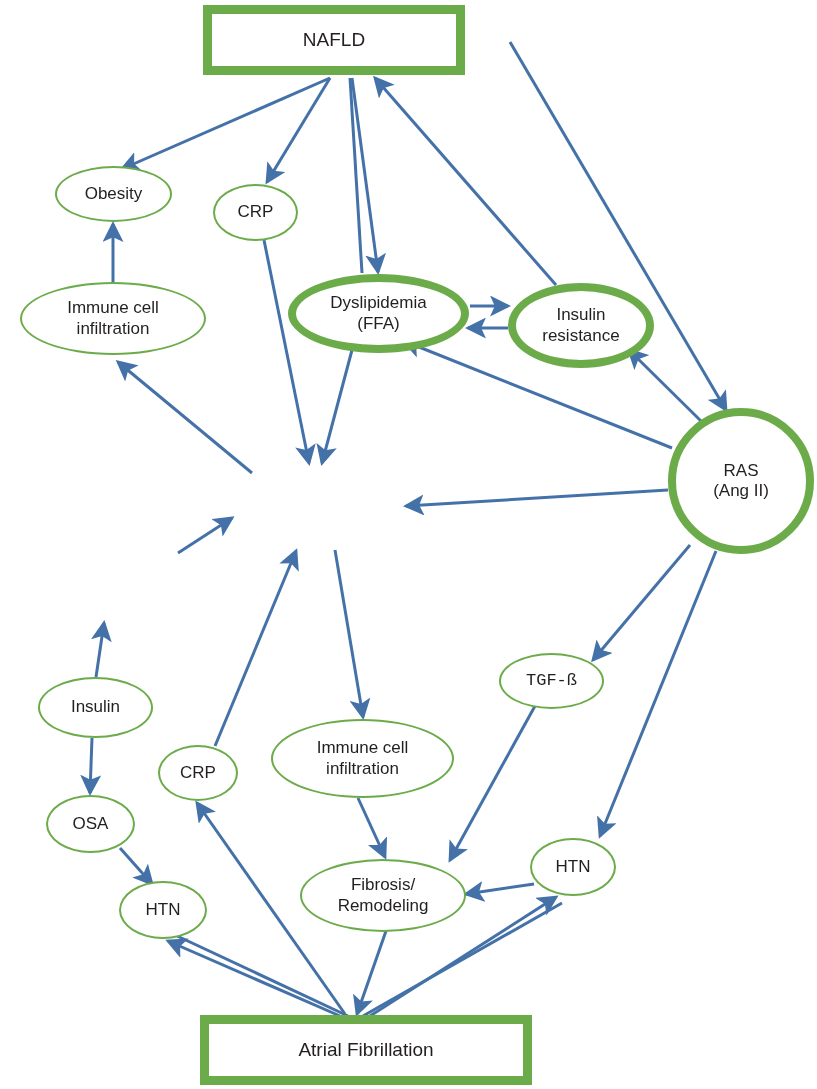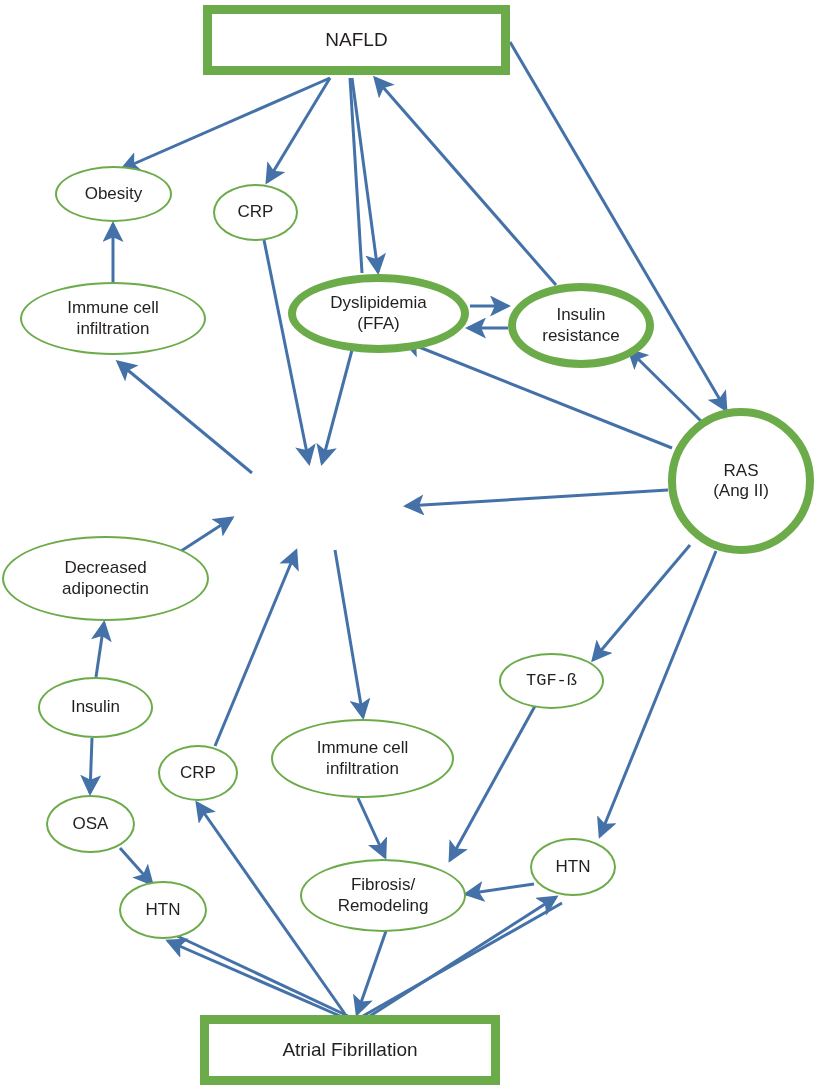--- a/index.html
+++ b/index.html
@@ -54,21 +54,21 @@
         <line x1="534" y1="884" x2="466" y2="894" stroke="#4472a8" stroke-width="3" marker-end="url(#ah)"></line>
         <line x1="345" y1="1014" x2="197" y2="803" stroke="#4472a8" stroke-width="3" marker-end="url(#ah)"></line>
         <line x1="386" y1="931" x2="357" y2="1014" stroke="#4472a8" stroke-width="3" marker-end="url(#ah)"></line>
         <line x1="340" y1="1016" x2="168" y2="941" stroke="#4472a8" stroke-width="3" marker-end="url(#ah)"></line>
         <line x1="175" y1="935" x2="348" y2="1016" stroke="#4472a8" stroke-width="3"></line>
         <line x1="370" y1="1016" x2="556" y2="897" stroke="#4472a8" stroke-width="3" marker-end="url(#ah)"></line>
         <line x1="562" y1="903" x2="363" y2="1016" stroke="#4472a8" stroke-width="3"></line>
       </g>
   </svg>
 
-  <div class="node rect" style="left:203px;top:5px;width:307px;height:70px;">
+  <div class="node rect" style="left:203px;top:5px;width:262px;height:70px;">
     <span class="lbl">NAFLD</span>
   </div>
 
   <div class="node ell" style="left:55px;top:166px;width:117px;height:56px;">
     <span class="lbl">Obesity</span>
   </div>
 
   <div class="node ell" style="left:213px;top:184px;width:85px;height:57px;">
     <span class="lbl">CRP</span>
   </div>
@@ -95,26 +95,20 @@
   </div>
 
   <div class="node ell circ" style="left:668px;top:408px;width:146px;height:146px;align-items:center;">
     <span class="lbl">
       <span>RAS</span><br>
       <span>(Ang II)</span>
     </span>
   </div>
 
 
-  <div class="node ell" style="left:2px;top:536px;width:207px;height:85px;">
-    <span class="lbl">
-      <span>Decreased</span><br>
-      <span>adiponectin</span>
-    </span>
-  </div>
 
   <div class="node ell" style="left:38px;top:677px;width:115px;height:61px;">
     <span class="lbl">Insulin</span>
   </div>
 
   <div class="node ell" style="left:46px;top:795px;width:89px;height:58px;">
     <span class="lbl">OSA</span>
   </div>
 
   <div class="node ell" style="left:158px;top:745px;width:80px;height:56px;">
@@ -140,17 +134,17 @@
     <span class="lbl">
       <span>Fibrosis/</span><br>
       <span>Remodeling</span>
     </span>
   </div>
 
   <div class="node ell" style="left:530px;top:838px;width:86px;height:58px;">
     <span class="lbl">HTN</span>
   </div>
 
-  <div class="node rect" style="left:200px;top:1015px;width:300px;height:70px;">
+  <div class="node rect" style="left:200px;top:1015px;width:332px;height:70px;">
     <span class="lbl">Atrial Fibrillation</span>
   </div>
 
 </div>
 
 </body></html>

